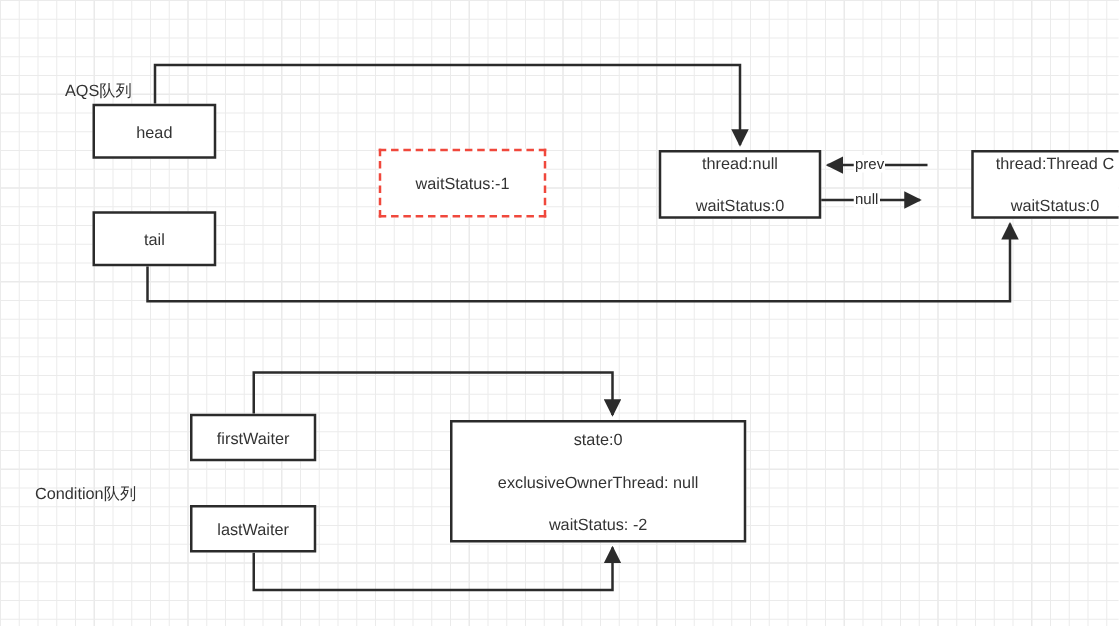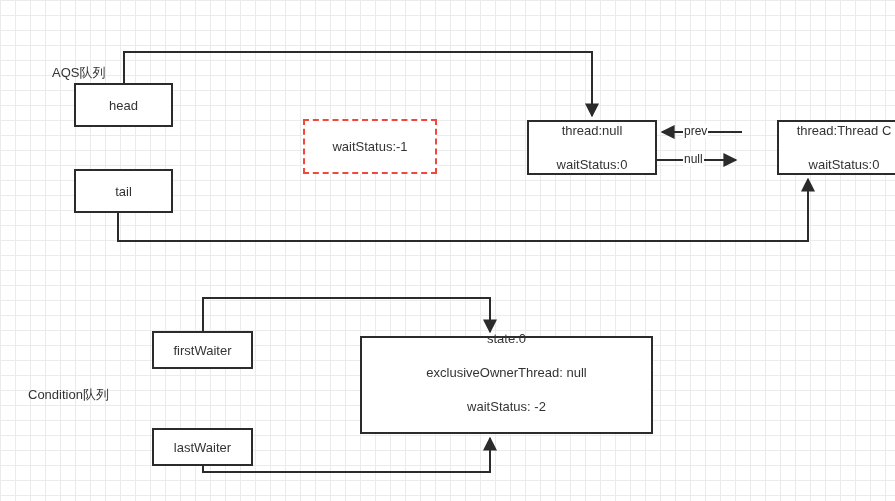--- a/index.html
+++ b/index.html
@@ -122,23 +122,23 @@
       <span>thread:Thread C</span>
       <span>waitStatus:0</span>
     </span>
   </div>
 
   <div class="edge-label" style="left:683px; top:124px;">prev</div>
   <div class="edge-label" style="left:683px; top:152px;">null</div>
 
   <div class="node" style="left:152px; top:331px; width:101px; height:38px;">firstWaiter</div>
 
-  <div class="node" style="left:152px; top:404px; width:101px; height:38px;margin-top:24px;">lastWaiter</div>
+  <div class="node" style="left:152px; top:404px; width:101px; height:38px;">lastWaiter</div>
 
-  <div class="node" style="left:360px; top:336px; width:293px; height:98px;align-items:flex-end;">
+  <div class="node" style="left:360px; top:336px; width:237px; height:98px;">
     <span class="node-lines">
       <span>state:0</span>
       <span>exclusiveOwnerThread: null</span>
       <span>waitStatus: -2</span>
     </span>
   </div>
 
 </div>
 
 </body></html>

